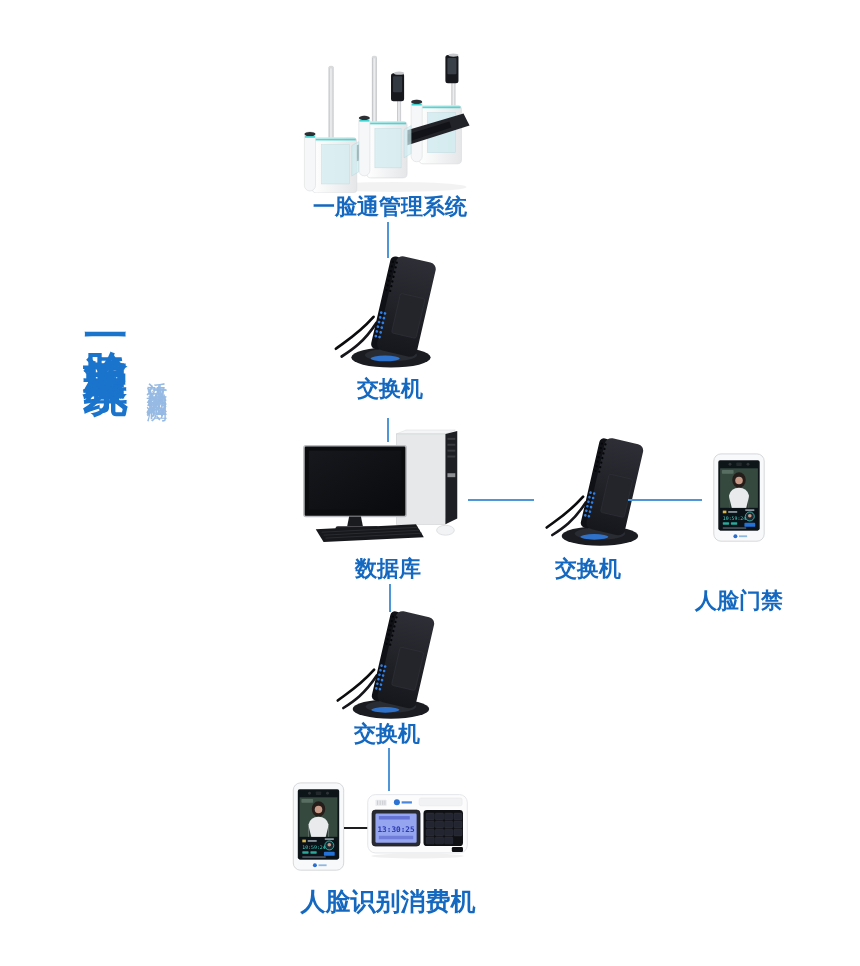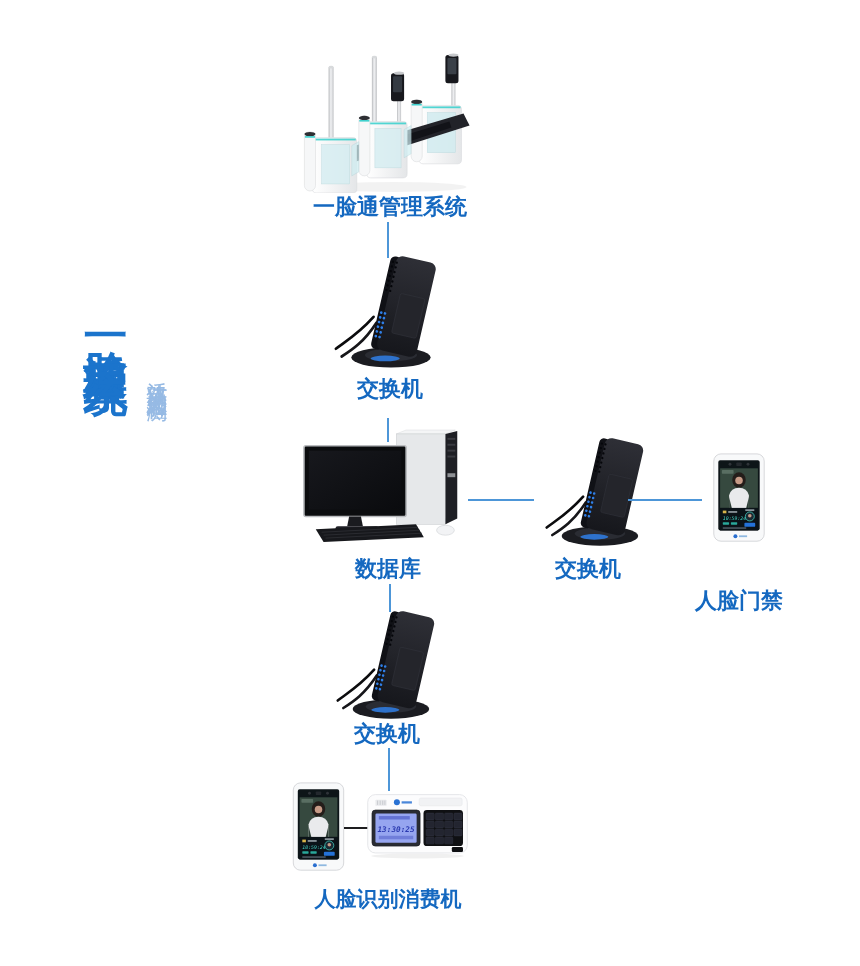--- a/index.html
+++ b/index.html
@@ -16,28 +16,28 @@
   .brand-subtitle{
     position:absolute;left:146px;top:366px;
     writing-mode:vertical-rl;text-orientation:upright;
     font-size:21px;font-weight:400;color:#96BAE4;letter-spacing:2px;line-height:1;
   }
   
   .node-label{
     position:absolute;transform:translateX(-50%);
     font-size:22px;font-weight:bold;color:#1468C0;white-space:nowrap;line-height:1;
   }
-  .node-label.small{font-size:21px;}
+  .node-label.small{font-size:25px;}
   
   .connector{position:absolute;background:#4D96D8;}
   .connector.v{width:2px;}
   .connector.h{height:2px;}
   .connector.dark{background:#1d1d1f;height:2px;}
   
-  .device{position:absolute;font-style:italic;}
+  .device{position:absolute;}
   .device svg{display:block;width:100%;height:100%;}
 </style>
 </head>
 <body>
 
 <div id="stage">
 
   <svg width="0" height="0" style="position:absolute" aria-hidden="true">
     <defs>
       <linearGradient id="poleGrad" x1="0" y1="0" x2="1" y2="0">

